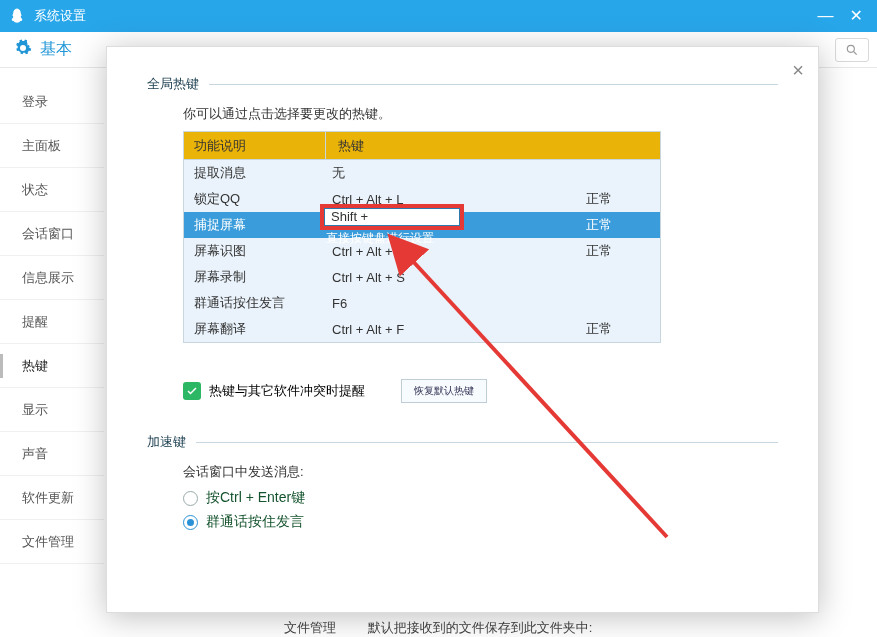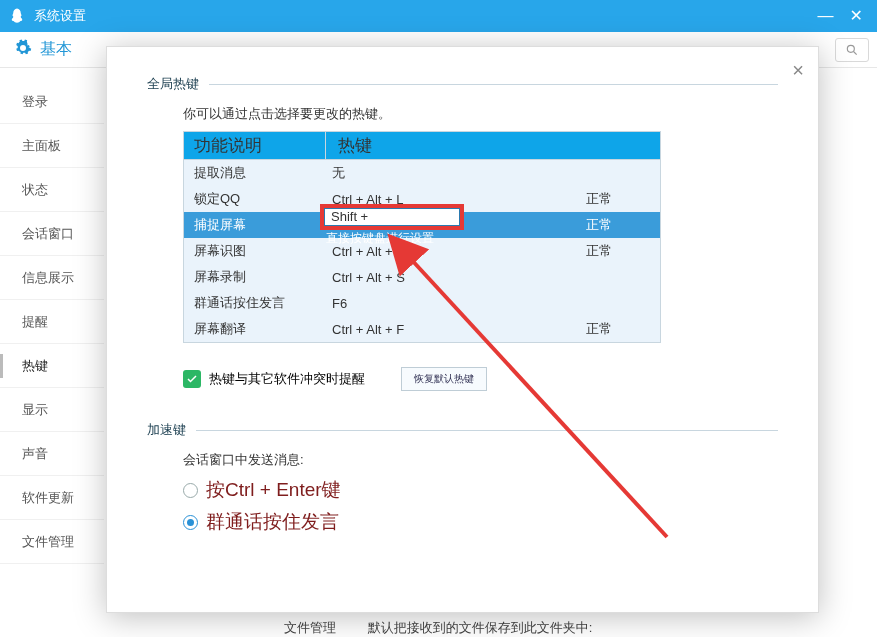--- a/index.html
+++ b/index.html
@@ -33,44 +33,44 @@
 
 .modal { position: absolute; top: 46px; left: 106px; right: 58px; bottom: 24px; background: #fff; border: 1px solid #ddd; box-shadow: 0 4px 30px rgba(0,0,0,0.25); padding: 28px 40px 20px 34px; z-index: 20; }
 .modal .close { position: absolute; right: 14px; top: 12px; font-size: 20px; color: #888; cursor: pointer; }
 
 .section-hdr { color: #245; font-size: 13px; display: flex; align-items: center; margin-bottom: 12px; margin-left:6px;}
 .section-hdr .line { flex: 1; height: 1px; background: #c8d6df; margin-left: 10px; }
 .hint { color: #333; font-size: 13px; margin: 0 0 8px 42px; }
 
 
 .hk-box { margin-left: 42px; width: 478px; border: 1px solid #c8d6df; background: #eaf3fb; }
-.hk-head { display: flex; height: 28px; align-items: center; border-bottom: 1px solid #c8d6df; background:#0ea5e9; font-size: 17px; color:#333;}
+.hk-head { display: flex; height: 28px; align-items: center; border-bottom: 1px solid #c8d6df; background:#eab308; font-size: 13px; color:#333;}
 .hk-head .col1 { width: 142px; padding-left: 10px; border-right: 1px solid #c8d6df; height:100%; display:flex; align-items:center;}
 .hk-head .col2 { padding-left: 12px; }
 .hk-row { display: flex; height: 26px; align-items: center; font-size: 13px; color:#333; background:#eaf3fb; }
 .hk-row .c1 { width: 142px; padding-left: 10px; }
 .hk-row .c2 { width: 260px; padding-left: 6px; }
 .hk-row .c3 { width: 60px; text-align: left; }
 .hk-row.selected { background: #3a9cda; color:#fff; }
 .hk-row.selected .c2 { padding: 0; }
 .hk-input-wrap { position: relative; width: 144px; height: 26px; border: 4px solid #e53935; background:#fff; margin-left:-6px;}
 .hk-input { width: 100%; height: 100%; border: 1px solid #2a7ab0; font-size: 13px; padding: 0 6px; color:#333; outline: none; background:#fff;}
 .hk-row .hintcell { color:#fff; font-size:12px; }
 
 
-.belowrow { display: flex; align-items: center; margin: 24px 0 0 42px; }
+.belowrow { display: flex; align-items: center; margin: 36px 0 0 42px; }
 .chk { width: 18px; height: 18px; background:#2cb765; border-radius:3px; display:inline-flex; align-items:center; justify-content:center; margin-right:8px;}
 .chk svg { width:12px;height:12px;}
 .restorebtn { margin-left: 36px; padding: 4px 12px; border:1px solid #bfcdd6; background:#f7fbfe; color:#335; font-size:10px; cursor:pointer; }
 
 
 .acc-hdr { margin-top: 30px; text-align: center; }
 .radiogrp { margin-left: 42px; margin-top: 8px; }
 .radiogrp .rlabel { color:#333; font-size:13px; margin-bottom:8px;}
-.radiorow { display:flex; align-items:center; margin: 6px 0; color:#7f1d1d; font-size:19px;}
+.radiorow { display:flex; align-items:center; margin: 6px 0; color:#14532d; font-size:14px;}
 .radio { width:15px; height:15px; border:1px solid #9aa; border-radius:50%; margin-right:8px; display:inline-flex; align-items:center; justify-content:center; background:#fff;}
 .radio.checked { border-color:#2a91d6;}
 .radio.checked .dot { width:7px;height:7px;border-radius:50%; background:#2a91d6;}
 
 
 .arrow-svg { position:absolute; left:0; top:0; width:100%; height:100%; pointer-events:none; z-index:50;}
 </style>
 </head>
 <body>
 

